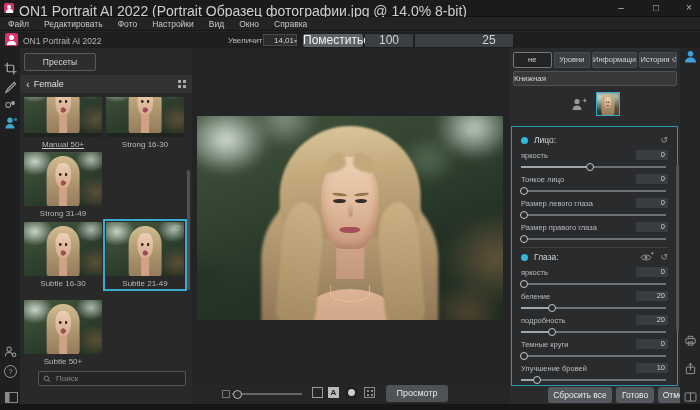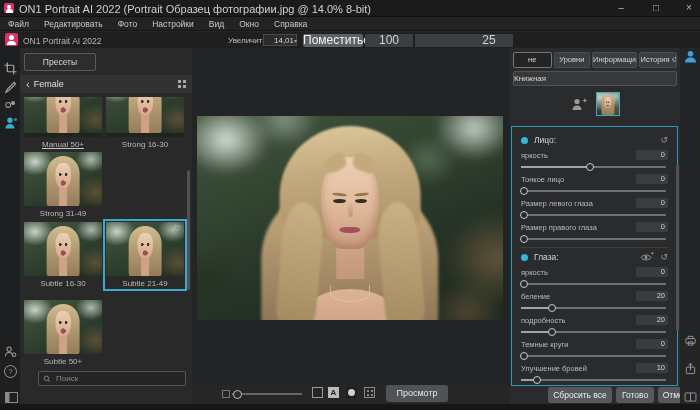--- a/index.html
+++ b/index.html
@@ -4,21 +4,21 @@
 <style>
   html,body{margin:0;padding:0;background:#000;}
   #app{position:relative;width:700px;height:410px;background:#262626;overflow:hidden;
        font-family:"Liberation Sans",sans-serif;color:#c8c8c8;-webkit-font-smoothing:antialiased;}
   .abs{position:absolute;}
   
   #titlebar{left:0;top:0;width:700px;height:16px;background:#1b1b1b;border-bottom:1px solid #111;}
   #titlebar .logo{left:4px;top:3px;width:10px;height:10px;background:#d6336c;border-radius:2px;}
   #titlebar .logo i{position:absolute;left:3px;top:1.5px;width:4px;height:4px;background:#fff;border-radius:50%;}
   #titlebar .logo b{position:absolute;left:1.5px;top:5.5px;width:7px;height:4px;background:#fff;border-radius:3px 3px 0 0;}
-  #title-text{left:19px;top:3px;font-size:11px;color:#cfcfcf;white-space:nowrap;}
+  #title-text{left:19px;top:3px;font-size:14px;color:#cfcfcf;white-space:nowrap;}
   .winbtn{top:1px;width:22px;height:14px;text-align:center;font-size:10px;color:#b5b5b5;line-height:14px;}
   
   #menubar{left:0;top:17px;width:700px;height:14px;background:#232323;border-bottom:1px solid #161616;
            display:flex;align-items:center;padding-left:8px;gap:15px;box-sizing:border-box;}
   #menubar span{font-size:8.5px;color:#c9c9c9;}
   
   #toolbar{left:0;top:32px;width:700px;height:16px;background:#1f1f1f;}
   #tb-logo{left:5px;top:33px;width:13px;height:13px;background:#d6336c;border-radius:2px;}
   #tb-logo i{position:absolute;left:4px;top:2px;width:5px;height:5px;background:#fff;border-radius:50%;}
   #tb-logo b{position:absolute;left:2px;top:7.5px;width:9px;height:4.5px;background:#fff;border-radius:4px 4px 0 0;}

